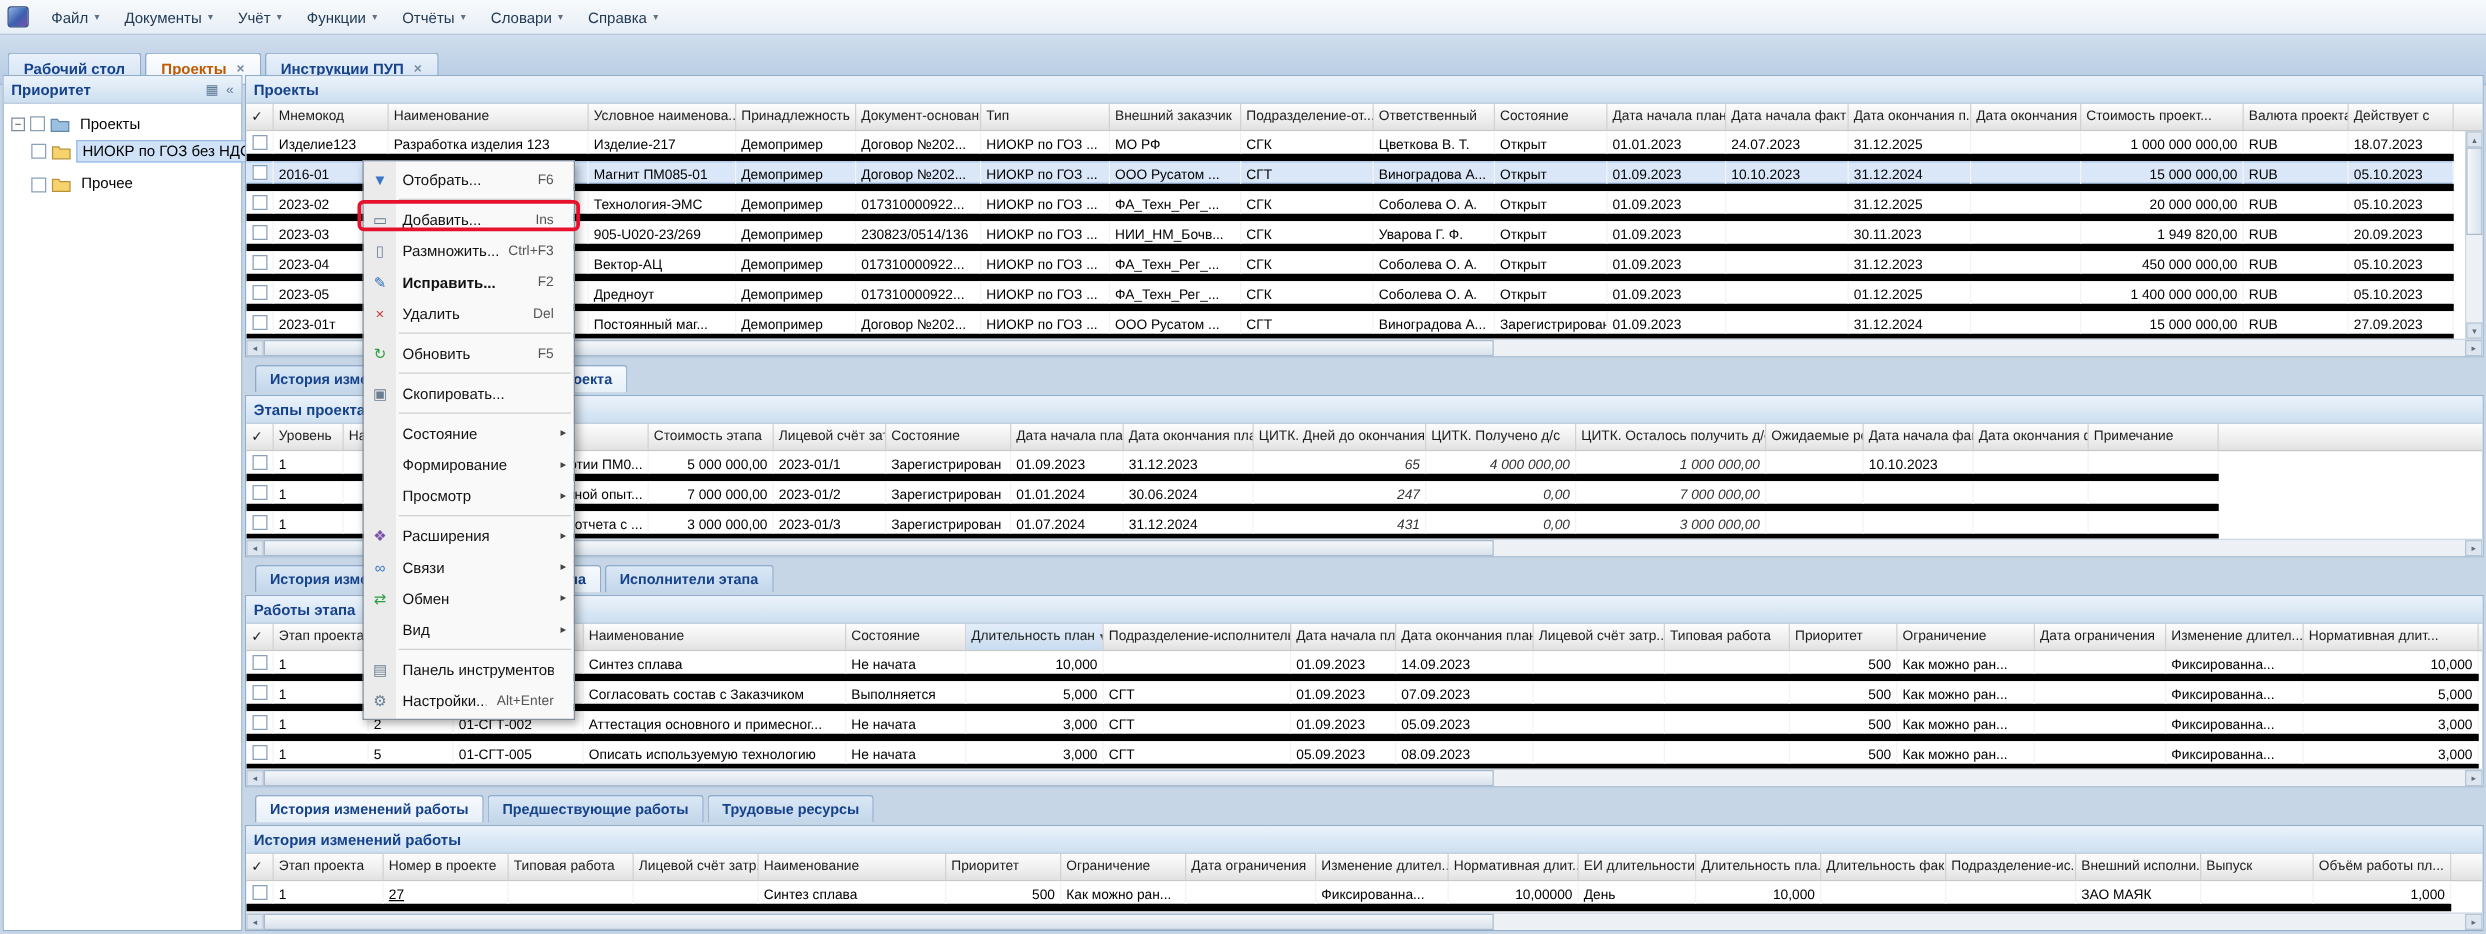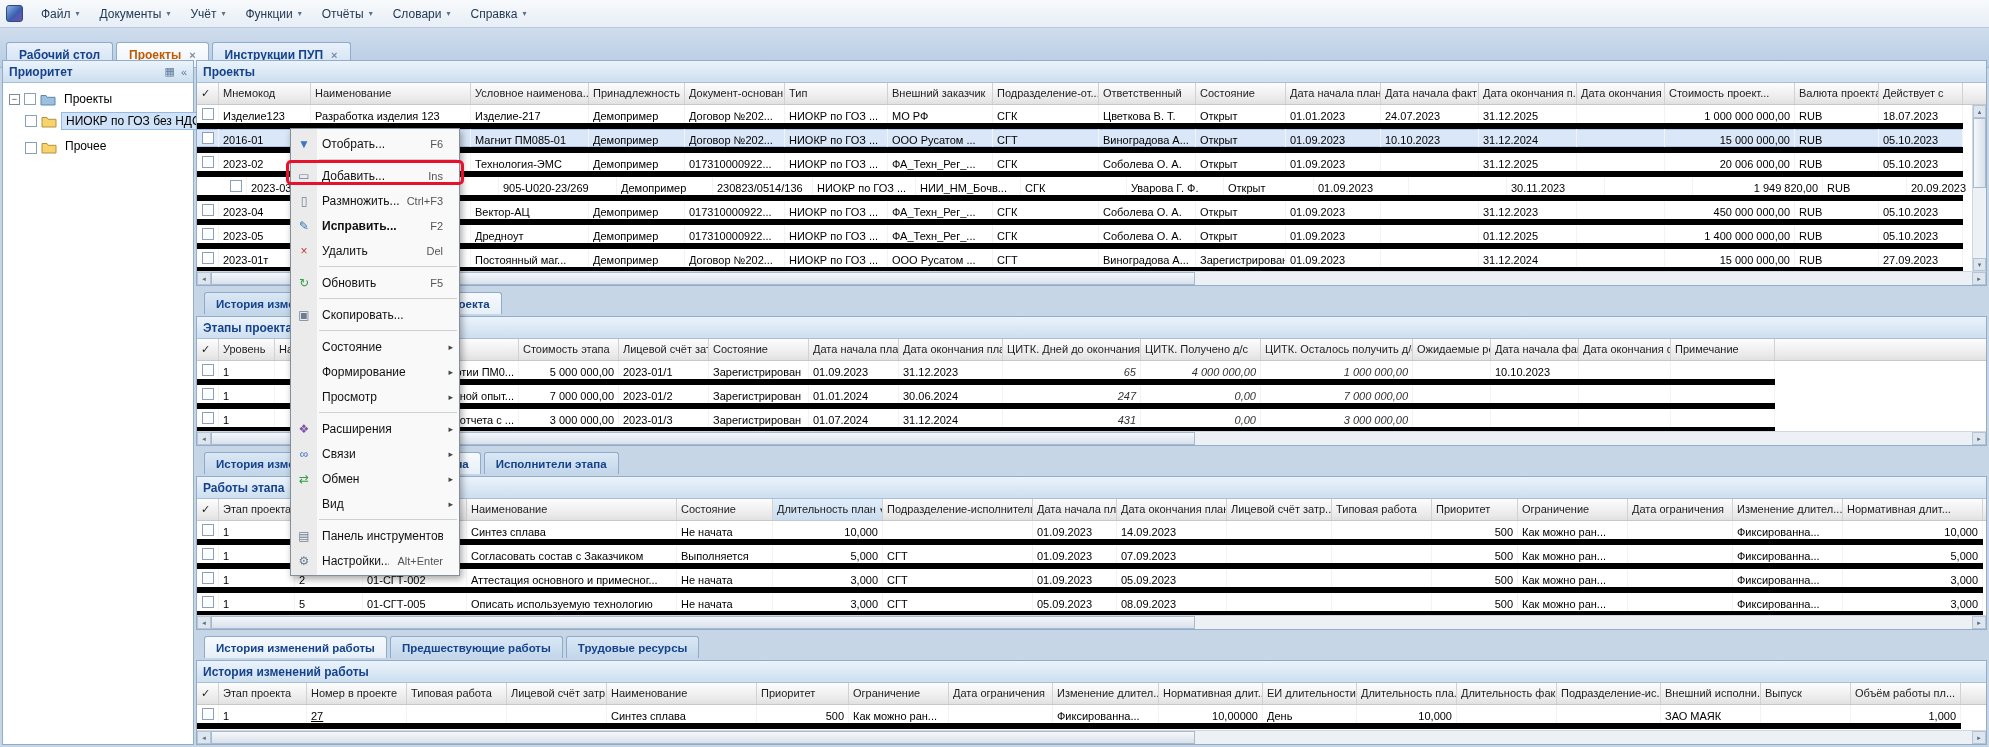--- a/index.html
+++ b/index.html
@@ -264,25 +264,25 @@
               <div class="gcell" style="width: 100px;">017310000922...</div>
               <div class="gcell" style="width: 103px;">НИОКР по ГОЗ ...</div>
               <div class="gcell" style="width: 105px;">ФА_Техн_Рег_...</div>
               <div class="gcell" style="width: 106px;">СГК</div>
               <div class="gcell" style="width: 97px;">Соболева О. А.</div>
               <div class="gcell" style="width: 90px;">Открыт</div>
               <div class="gcell" style="width: 95px;">01.09.2023</div>
               <div class="gcell" style="width: 98px;"></div>
               <div class="gcell" style="width: 98px;">31.12.2025</div>
               <div class="gcell" style="width: 88px;"></div>
-              <div class="gcell right" style="width: 130px;">20 006 000,00</div>
+              <div class="gcell right" style="width: 130px;">20 000 000,00</div>
               <div class="gcell" style="width: 84px;">RUB</div>
               <div class="gcell" style="width: 84px;">05.10.2023</div>
             </div>
-            <div class="grow" style="width: 1766px; padding-left: 28px;">
+            <div class="grow" style="width: 1766px;">
               <div class="gcell selcell" style="width: 22px;">
                 <span class="cb"></span>
               </div>
               <div class="gcell" style="width: 92px;">2023-03</div>
               <div class="gcell" style="width: 160px;"></div>
               <div class="gcell" style="width: 118px;">905-U020-23/269</div>
               <div class="gcell" style="width: 96px;">Демопример</div>
               <div class="gcell" style="width: 100px;">230823/0514/136</div>
               <div class="gcell" style="width: 103px;">НИОКР по ГОЗ ...</div>
               <div class="gcell" style="width: 105px;">НИИ_НМ_Бочв...</div>

